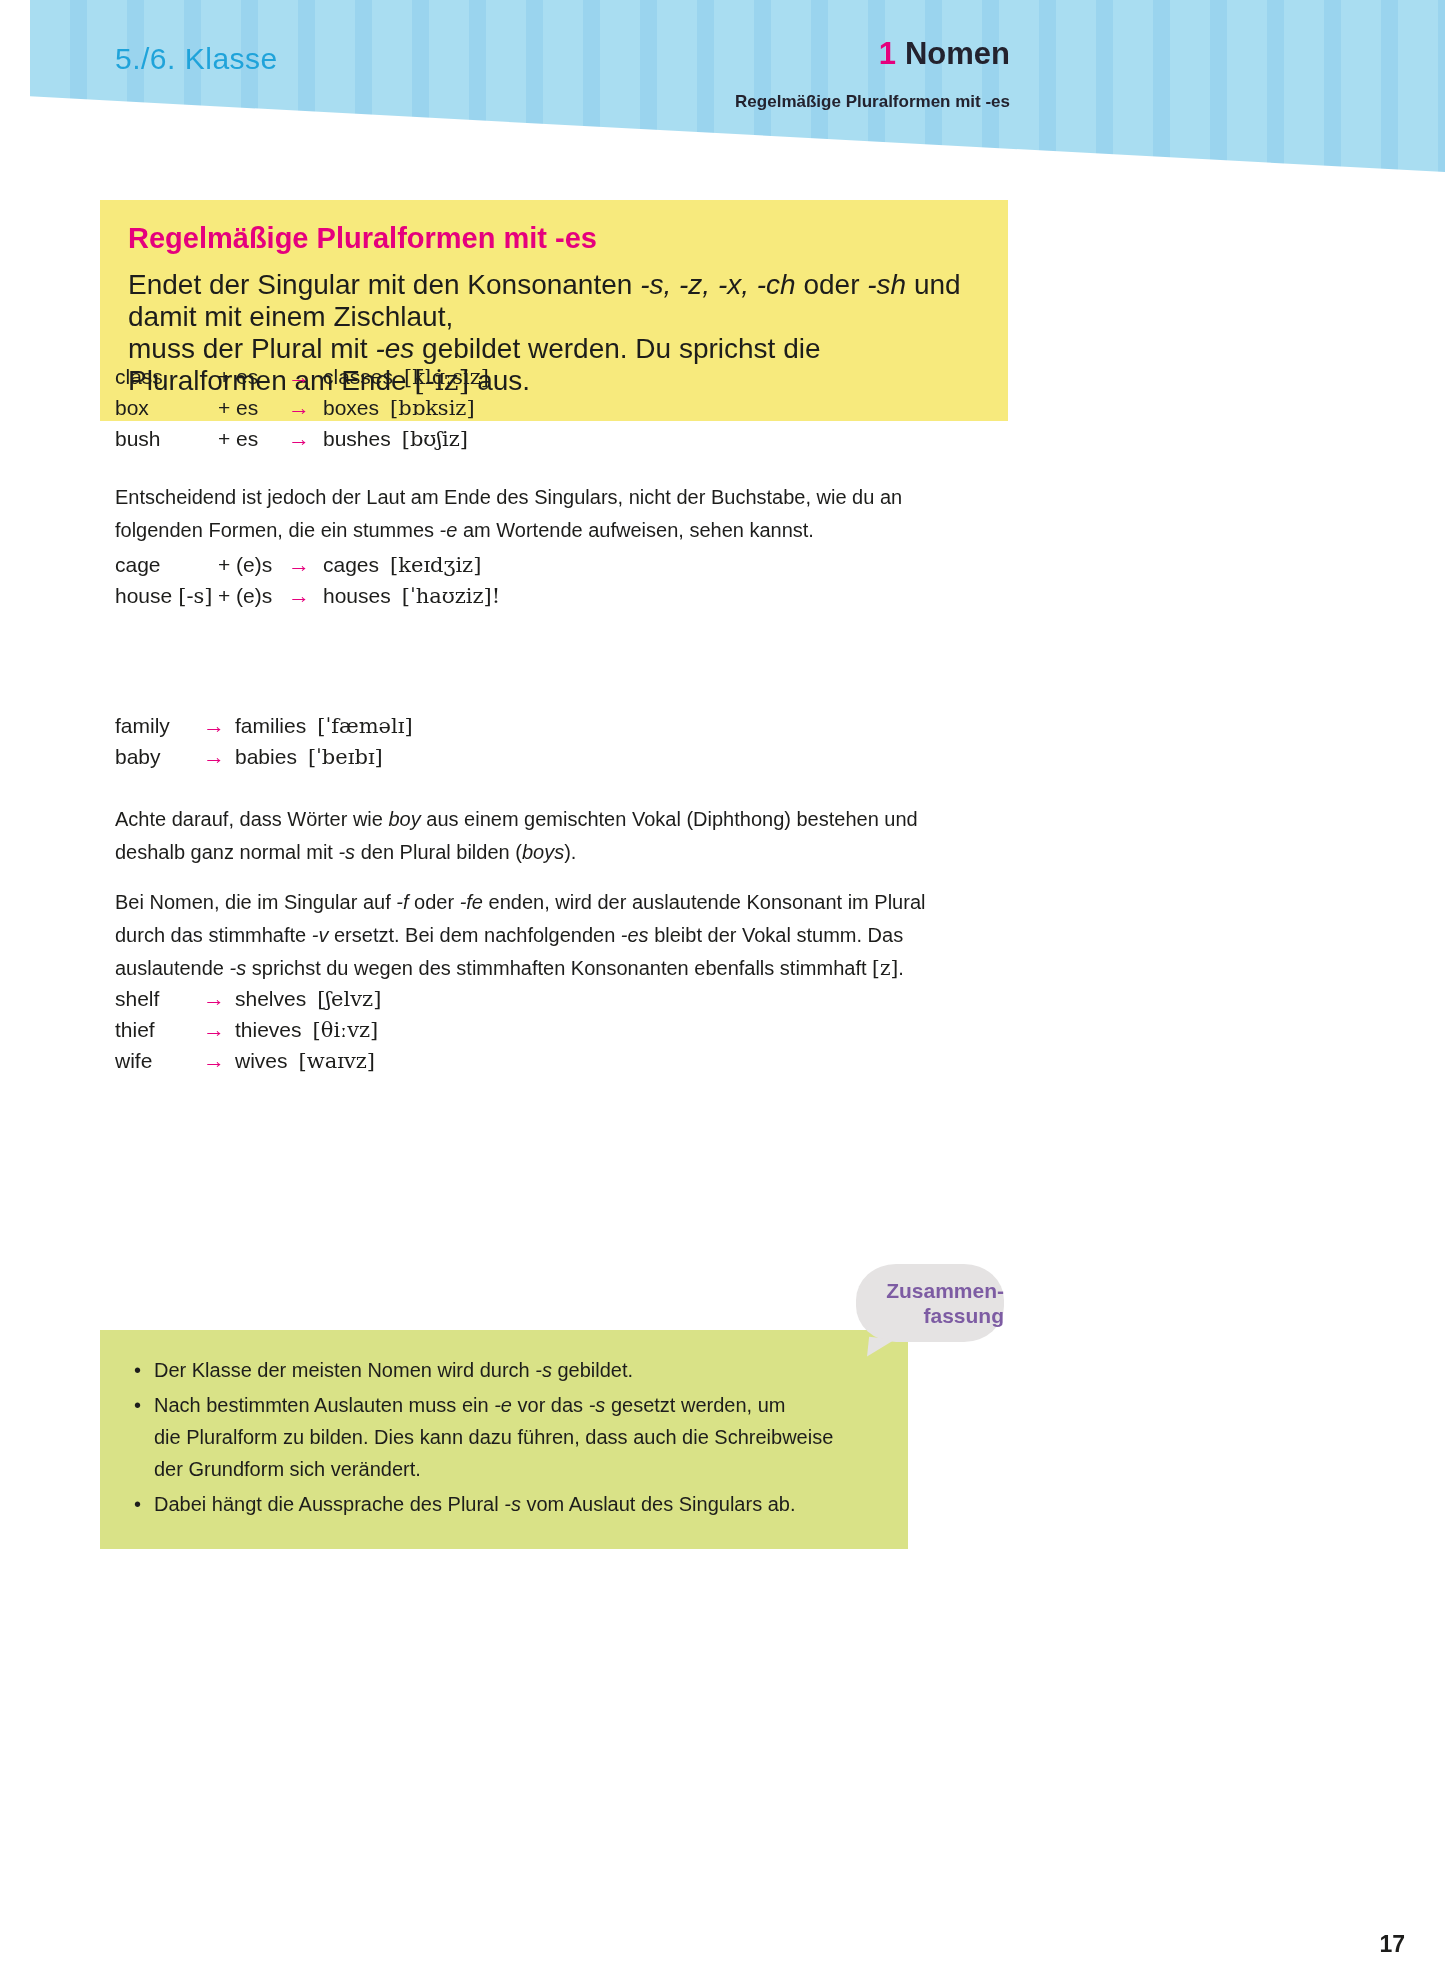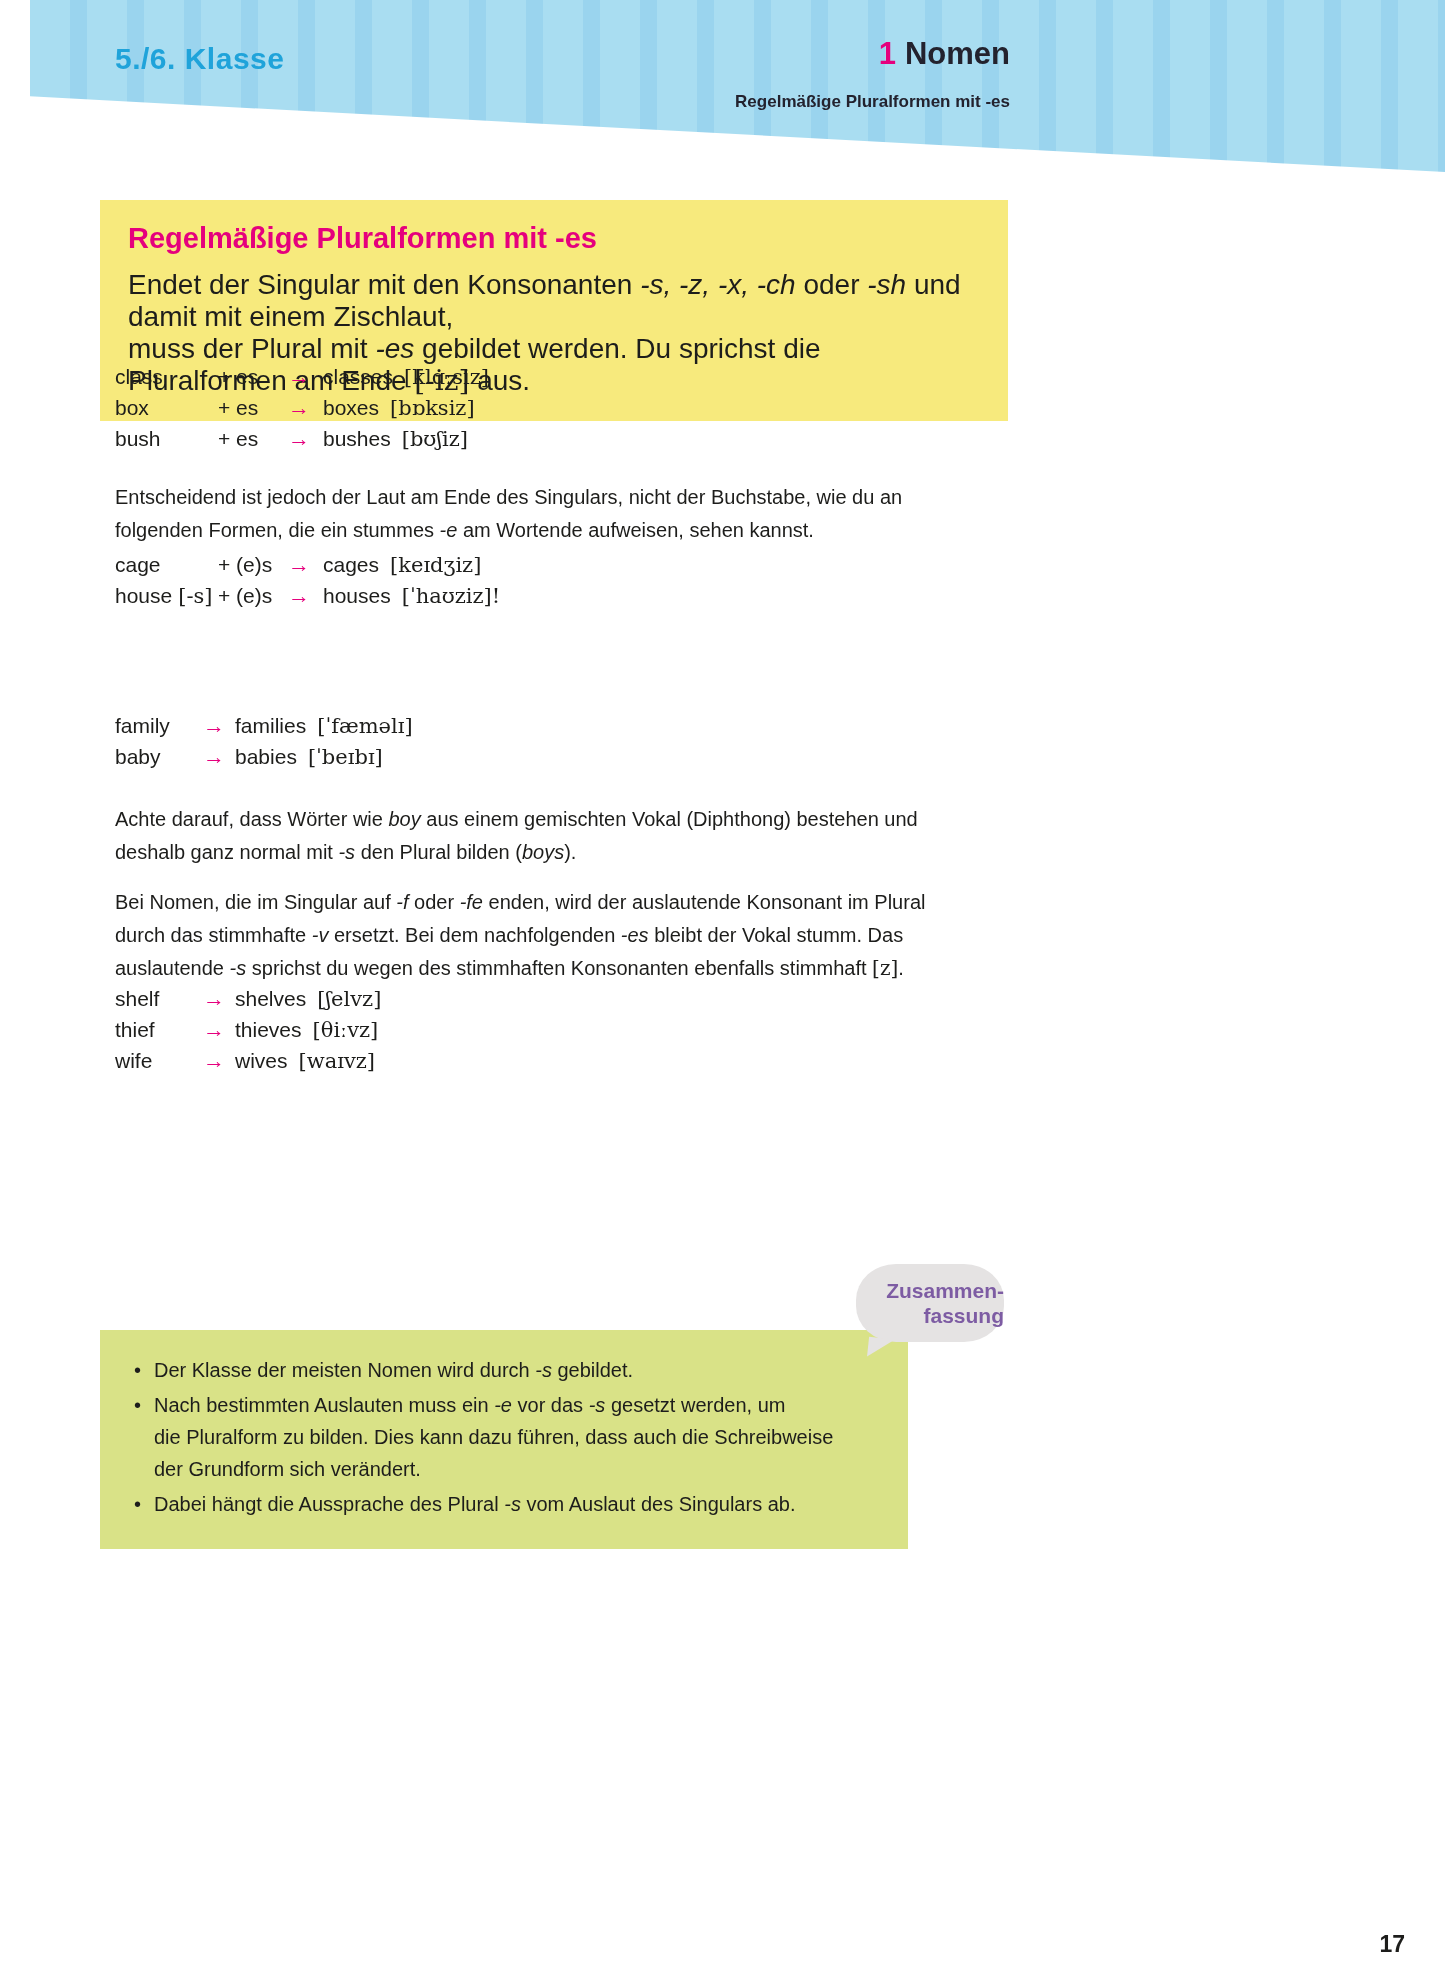--- a/index.html
+++ b/index.html
@@ -21,21 +21,21 @@
     height: 172px;
     background: repeating-linear-gradient(90deg,
       #a9ddf1 0px, #a9ddf1 40px,
       #9ad4ee 40px, #9ad4ee 57px);
     clip-path: polygon(0 0, 100% 0, 100% 100%, 0 56%);
   }
   .grade {
     position: absolute;
     top: 42px; left: 85px;
     font-size: 30px;
-    font-weight: bold;
+    font-weight: normal;
     color: #1fa3da;
     letter-spacing: 0.5px;
   }
   .chapter {
     position: absolute;
     top: 36px; right: 435px;
     font-size: 31px;
     white-space: nowrap;
   }
   .chap-num { color: #e5007d; font-weight: bold; margin-right: 9px; }

